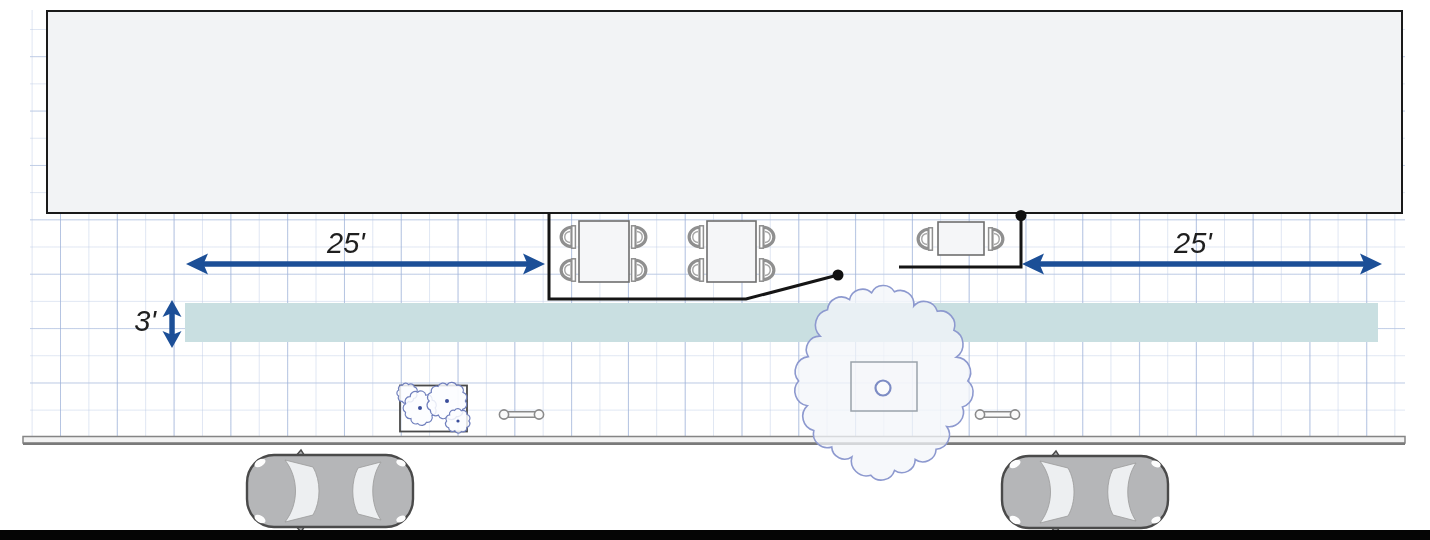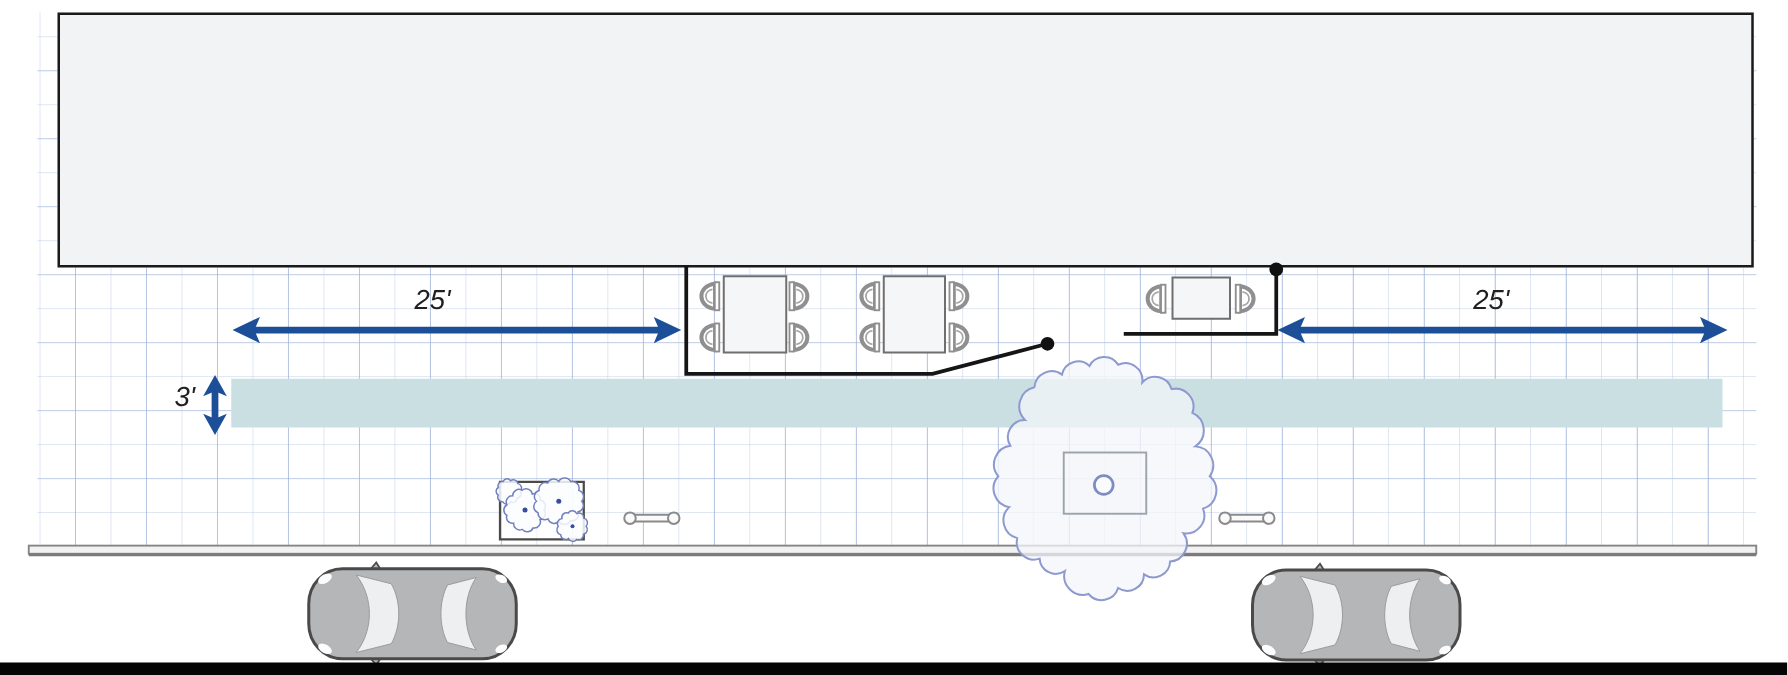--- a/index.html
+++ b/index.html
@@ -26,21 +26,21 @@
   }
   .building{
     position:absolute;left:46px;top:10px;width:1353px;height:200px;
     background:#f2f3f5;border:2.5px solid #1a1a1a;
   }
   .scene{position:absolute;left:0;top:0;width:1430px;height:540px;}
   .road{
     position:absolute;left:0;top:530px;width:1430px;height:10px;background:#050505;
   }
   .dim-label{
-    position:absolute;color:#1f1f1f;font-size:22px;font-style:italic;
+    position:absolute;color:#1f1f1f;font-size:29px;font-style:italic;
     line-height:1;white-space:nowrap;
   }
   .dim-left{left:300px;top:229px;width:92px;text-align:center;}
   .dim-right{left:1147px;top:229px;width:92px;text-align:center;}
   .dim-path{left:100px;top:307px;width:56px;text-align:right;}
 </style>
 </head>
 <body>
 
 <div class="canvas">

